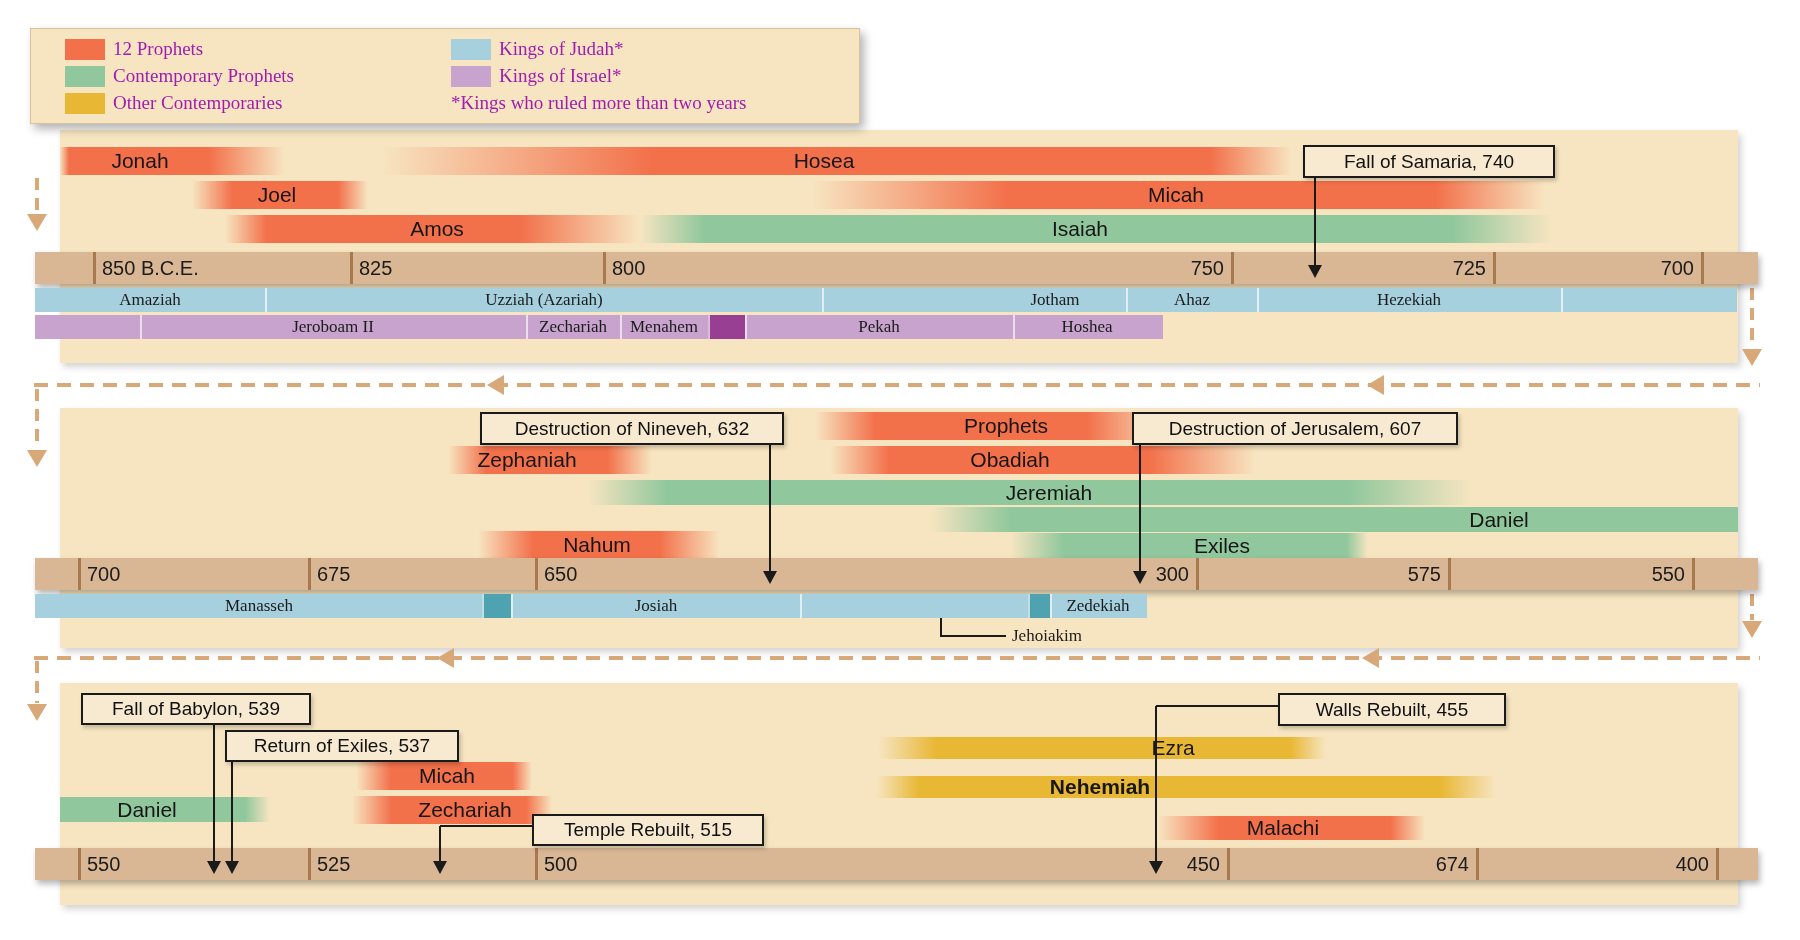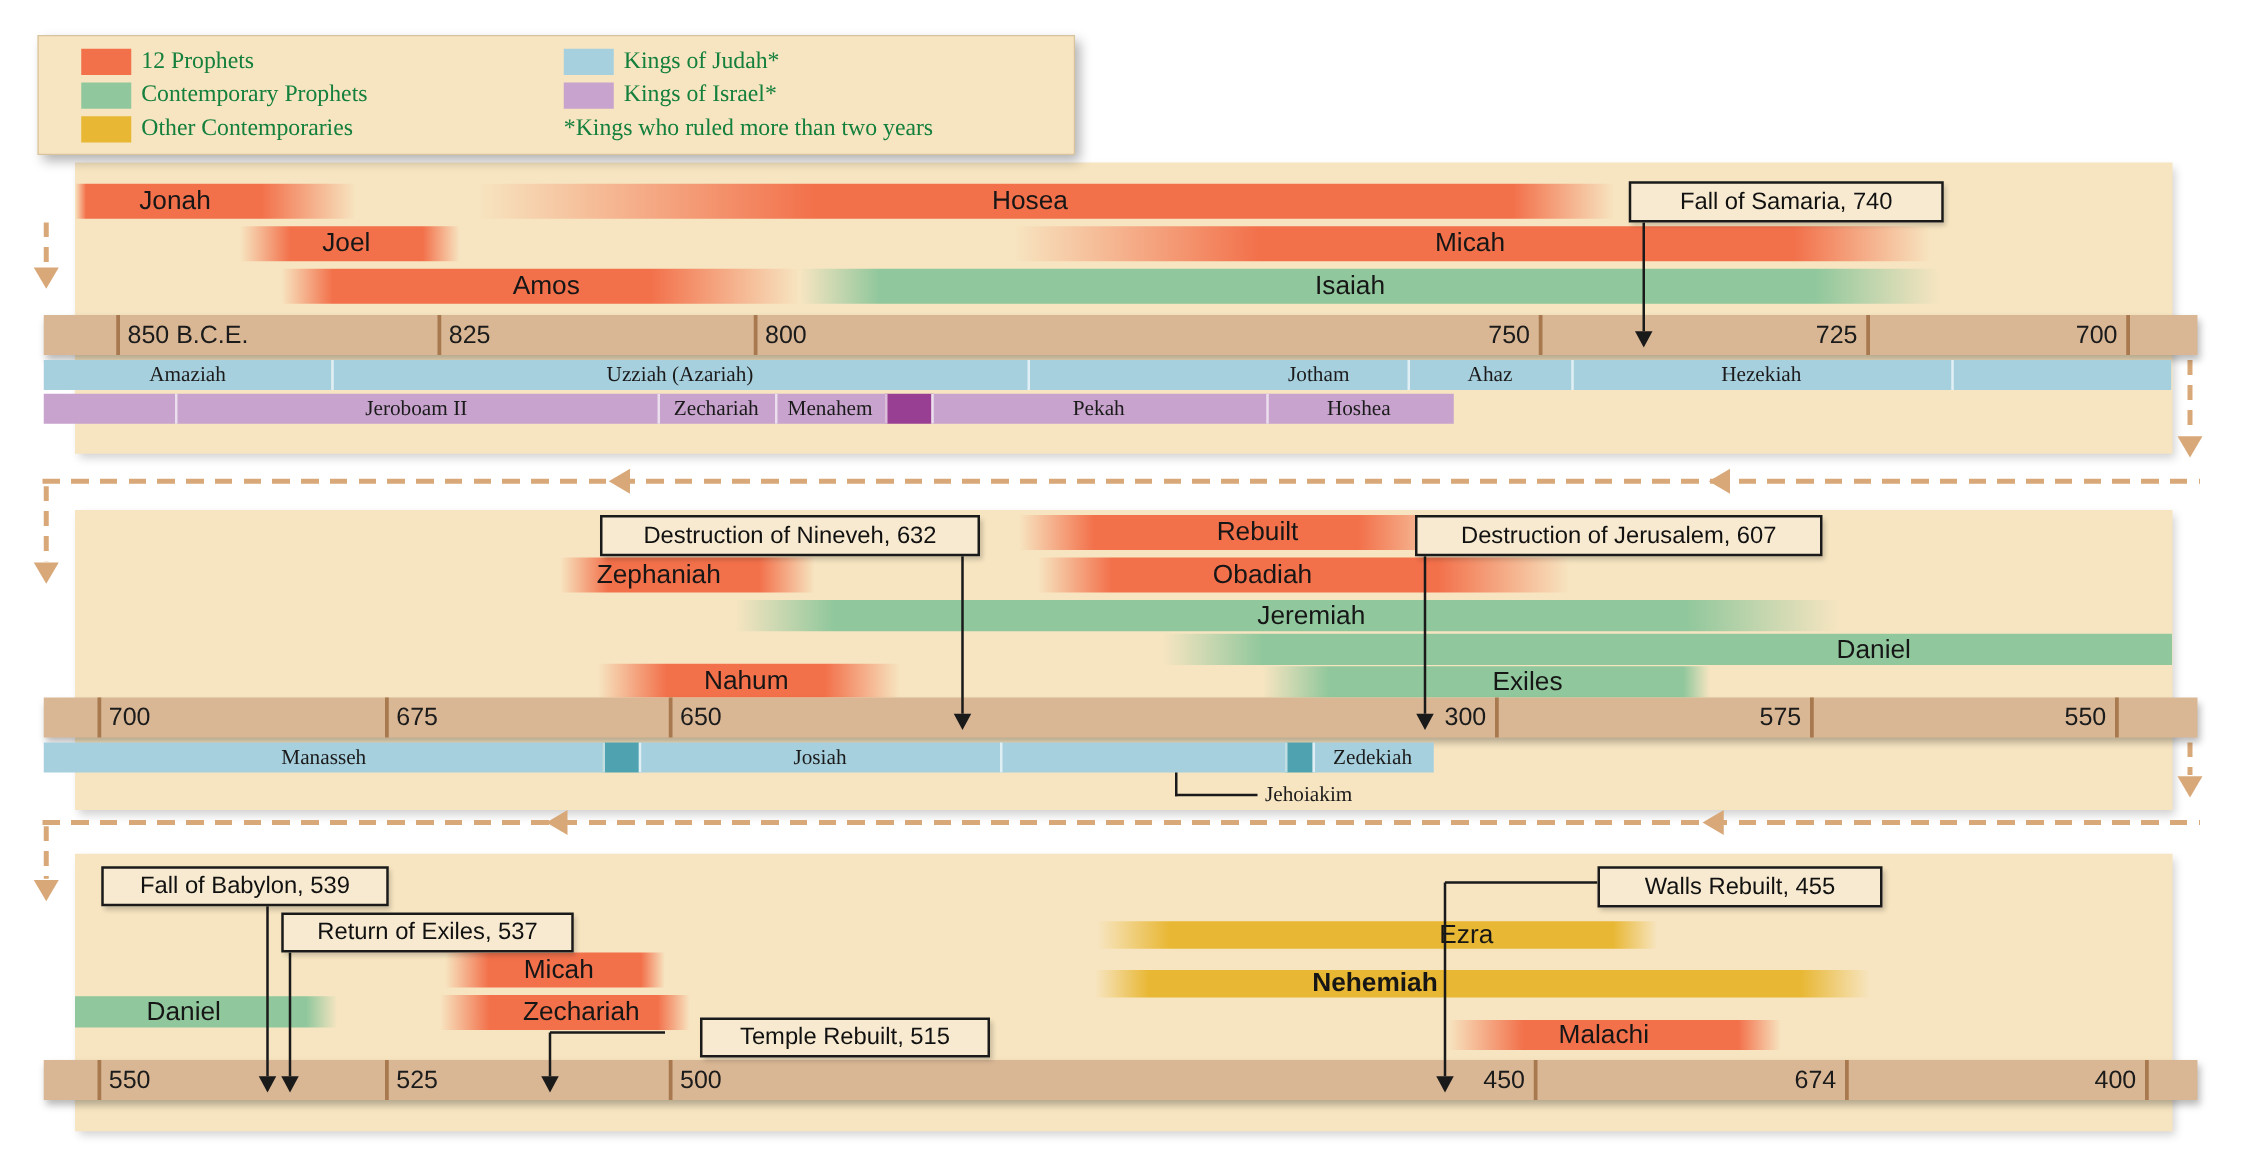--- a/index.html
+++ b/index.html
@@ -21,21 +21,21 @@
   .cline{background:#1a1a1a;z-index:28;}
   .carrow{width:0;height:0;border-style:solid;border-width:13px 7px 0 7px;
           border-color:#1a1a1a transparent transparent transparent;z-index:28;}
   .dash-h{height:4px;background:repeating-linear-gradient(90deg,#d9a878 0 14px,transparent 14px 23px);z-index:3;}
   .dash-v{width:4px;background:repeating-linear-gradient(180deg,#d9a878 0 12px,transparent 12px 20px);z-index:3;}
   .tri-down{width:0;height:0;border-style:solid;border-width:17px 10px 0 10px;
             border-color:#d9a878 transparent transparent transparent;z-index:4;}
   .tri-left{width:0;height:0;border-style:solid;border-width:10px 17px 10px 0;
             border-color:transparent #d9a878 transparent transparent;z-index:4;}
   .legend{background:#f7e5c1;border:1px solid #d8c49c;box-shadow:4px 5px 9px rgba(0,0,0,.3);z-index:20;}
-  .legend-label{font-family:"Liberation Serif",serif;font-size:19px;color:#15803d;white-space:nowrap;line-height:22px;}
+  .legend-label{font-family:"Liberation Serif",serif;font-size:19px;color:#a21caf;white-space:nowrap;line-height:22px;}
   .swatch{width:40px;height:21px;}
   .jline{background:#1a1a1a;z-index:16;}
   .jlabel{font-family:"Liberation Serif",serif;font-size:17px;color:#1b1b1b;white-space:nowrap;z-index:16;}
 </style>
 </head>
 <body>
 
 <div id="canvas">
   <div id="legend" class="abs legend" style="left: 30px; top: 28px; width: 828px; height: 94px;">
       <div class="abs swatch" style="left: 34px; top: 10px; width: 40px; height: 21px; background: rgb(242, 112, 74);"></div>
@@ -100,21 +100,21 @@
       <div class="abs kseg-label" style="left: 879px; top: 317px;">Pekah</div>
       <div class="abs krow-seg kseg-div" style="left: 1013px; top: 315px; width: 148px; height: 24px; background: rgb(199, 163, 205);"></div>
       <div class="abs kseg-label" style="left: 1087px; top: 317px;">Hoshea</div>
       <div class="abs cline" style="left: 1314px; top: 174px; width: 2px; height: 91px;"></div>
       <div class="abs carrow" style="left: 1308px; top: 265px;"></div>
       <div class="abs callout-box" style="left: 1303px; top: 145px; width: 248px; height: 29px;">
         <span>Fall of Samaria, 740</span>
       </div>
       <div class="abs band" style="left: 60px; top: 408px; width: 1678px; height: 240px;"></div>
       <div class="abs bar" style="left: 815px; top: 412px; width: 357px; height: 28px; background: linear-gradient(90deg, rgba(242, 112, 74, 0) 0%, rgb(242, 112, 74) 17%, rgb(242, 112, 74) 76%, rgba(242, 112, 74, 0) 100%);"></div>
-      <div class="abs barlabel" style="left: 1006px; top: 413px;">Rebuilt</div>
+      <div class="abs barlabel" style="left: 1006px; top: 413px;">Prophets</div>
       <div class="abs bar" style="left: 448px; top: 446px; width: 204px; height: 28px; background: linear-gradient(90deg, rgba(242, 112, 74, 0) 0%, rgb(242, 112, 74) 19%, rgb(242, 112, 74) 78%, rgba(242, 112, 74, 0) 100%);"></div>
       <div class="abs barlabel" style="left: 527px; top: 447px;">Zephaniah</div>
       <div class="abs bar" style="left: 830px; top: 446px; width: 426px; height: 28px; background: linear-gradient(90deg, rgba(242, 112, 74, 0) 0%, rgb(242, 112, 74) 14%, rgb(242, 112, 74) 75%, rgba(242, 112, 74, 0) 100%);"></div>
       <div class="abs barlabel" style="left: 1010px; top: 447px;">Obadiah</div>
       <div class="abs bar" style="left: 588px; top: 480px; width: 884px; height: 25px; background: linear-gradient(90deg, rgba(144, 199, 156, 0) 0%, rgb(144, 199, 156) 9%, rgb(144, 199, 156) 86%, rgba(144, 199, 156, 0) 100%);"></div>
       <div class="abs barlabel" style="left: 1049px; top: 480px;">Jeremiah</div>
       <div class="abs bar" style="left: 930px; top: 507px; width: 808px; height: 25px; background: linear-gradient(90deg, rgba(144, 199, 156, 0) 0%, rgb(144, 199, 156) 10%, rgb(144, 199, 156) 100%, rgba(144, 199, 156, 0) 100%);"></div>
       <div class="abs barlabel" style="left: 1499px; top: 507px;">Daniel</div>
       <div class="abs bar" style="left: 478px; top: 531px; width: 242px; height: 27px; background: linear-gradient(90deg, rgba(242, 112, 74, 0) 0%, rgb(242, 112, 74) 23%, rgb(242, 112, 74) 75%, rgba(242, 112, 74, 0) 100%);"></div>
       <div class="abs barlabel" style="left: 597px; top: 532px;">Nahum</div>
@@ -187,21 +187,21 @@
         <span>Fall of Babylon, 539</span>
       </div>
       <div class="abs cline" style="left: 231px; top: 758px; width: 2px; height: 103px;"></div>
       <div class="abs carrow" style="left: 225px; top: 861px;"></div>
       <div class="abs callout-box" style="left: 225px; top: 730px; width: 230px; height: 28px;">
         <span>Return of Exiles, 537</span>
       </div>
       <div class="abs cline" style="left: 440px; top: 825px; width: 92px; height: 2px;"></div>
       <div class="abs cline" style="left: 439px; top: 826px; width: 2px; height: 35px;"></div>
       <div class="abs carrow" style="left: 433px; top: 861px;"></div>
-      <div class="abs callout-box" style="left: 532px; top: 814px; width: 228px; height: 28px; margin-left: 28px;">
+      <div class="abs callout-box" style="left: 532px; top: 814px; width: 228px; height: 28px;">
         <span>Temple Rebuilt, 515</span>
       </div>
       <div class="abs cline" style="left: 1156px; top: 705px; width: 122px; height: 2px;"></div>
       <div class="abs cline" style="left: 1155px; top: 706px; width: 2px; height: 155px;"></div>
       <div class="abs carrow" style="left: 1149px; top: 861px;"></div>
       <div class="abs callout-box" style="left: 1278px; top: 693px; width: 224px; height: 29px;">
         <span>Walls Rebuilt, 455</span>
       </div>
       <div class="abs dash-v" style="left: 35px; top: 178px; width: 4px; height: 36px;"></div>
       <div class="abs tri-down" style="left: 27px; top: 214px;"></div>

